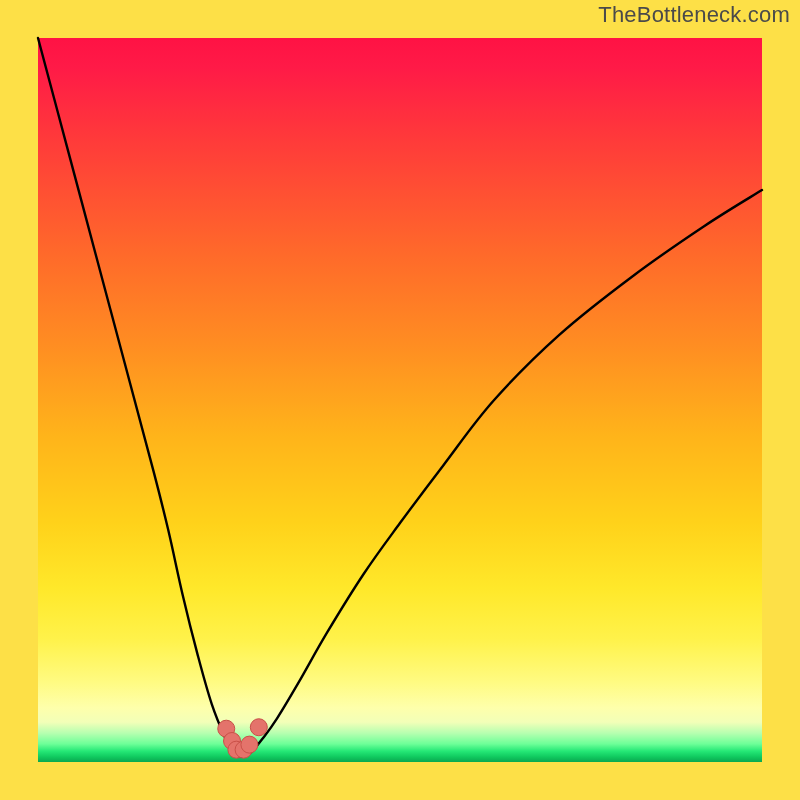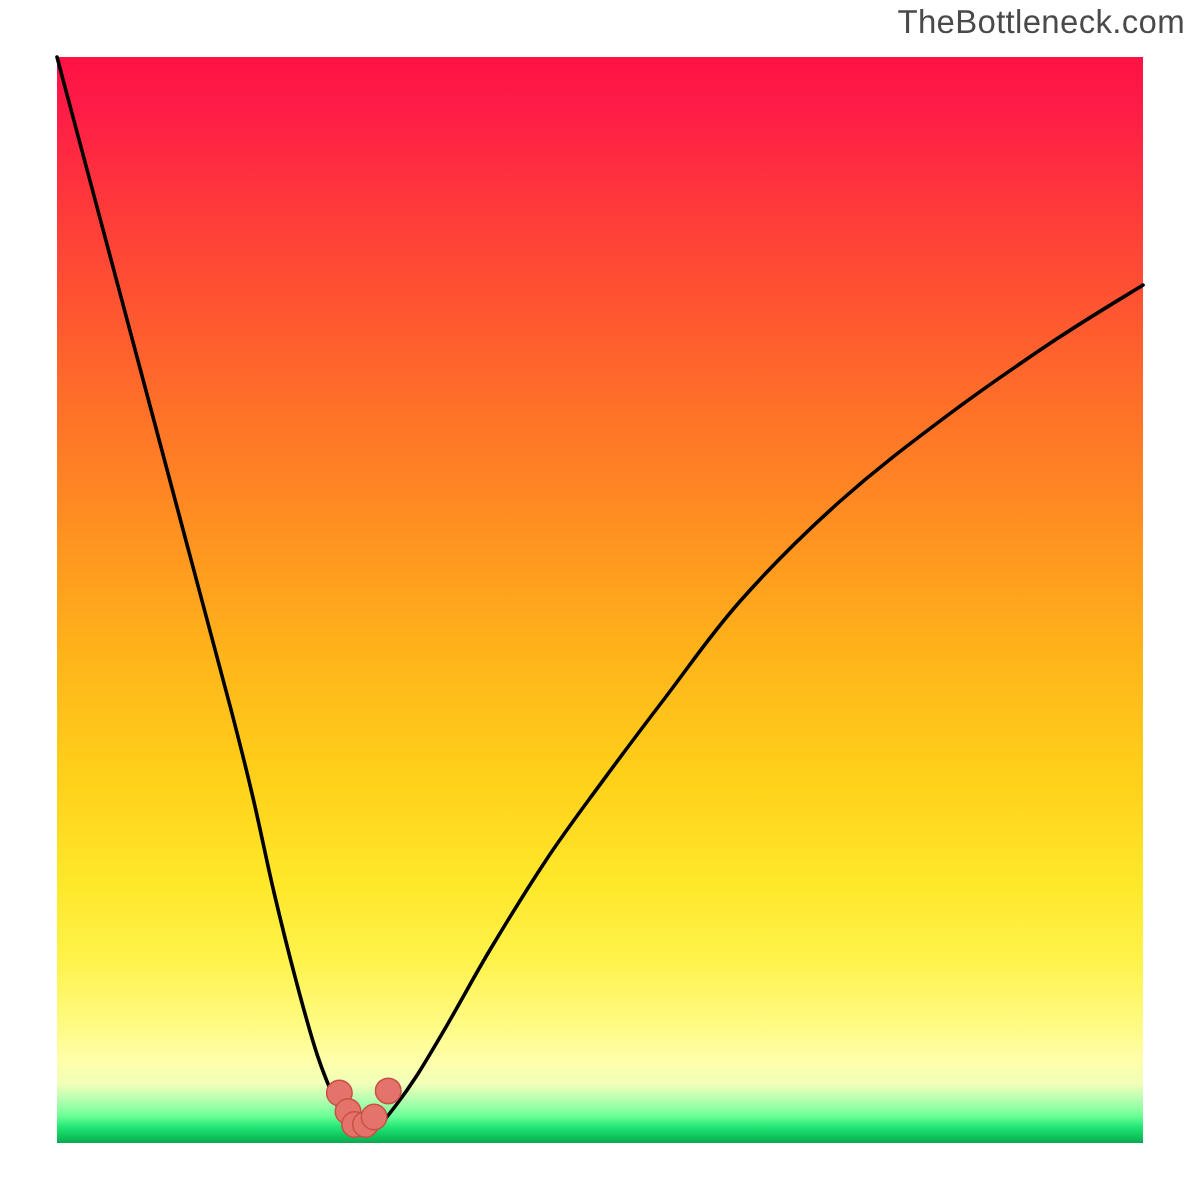--- a/index.html
+++ b/index.html
@@ -10,21 +10,21 @@
     background: #000;
     overflow: hidden;
     font-family: Arial, Helvetica, sans-serif;
   }
   .frame {
     position: absolute;
     left: 0;
     top: 0;
     width: 800px;
     height: 800px;
-    background: #ffffff;
+    background: #fde047;
   }
   .plot-area {
     position: absolute;
     left: 38px;
     top: 38px;
     width: 724px;
     height: 724px;
     
     background: linear-gradient(
       to bottom,

